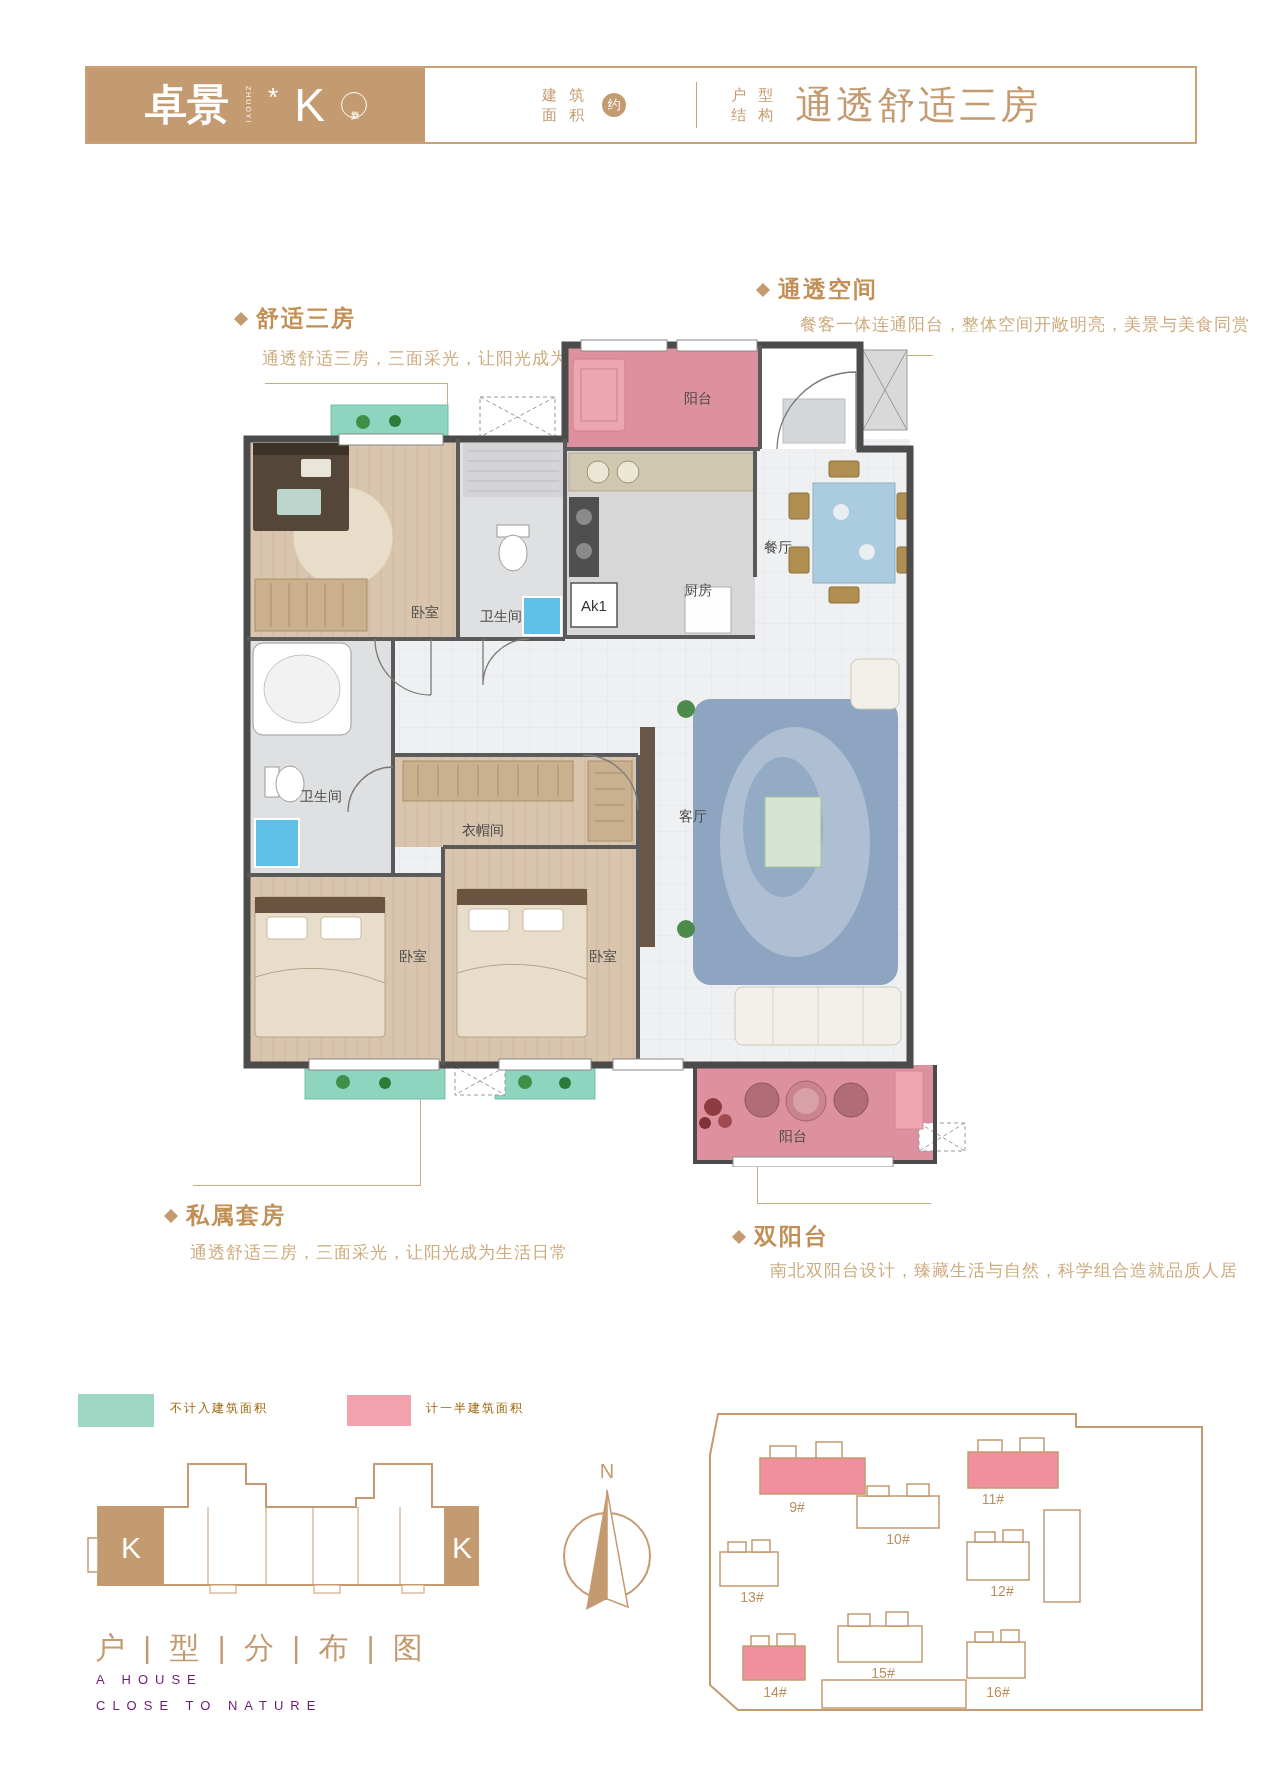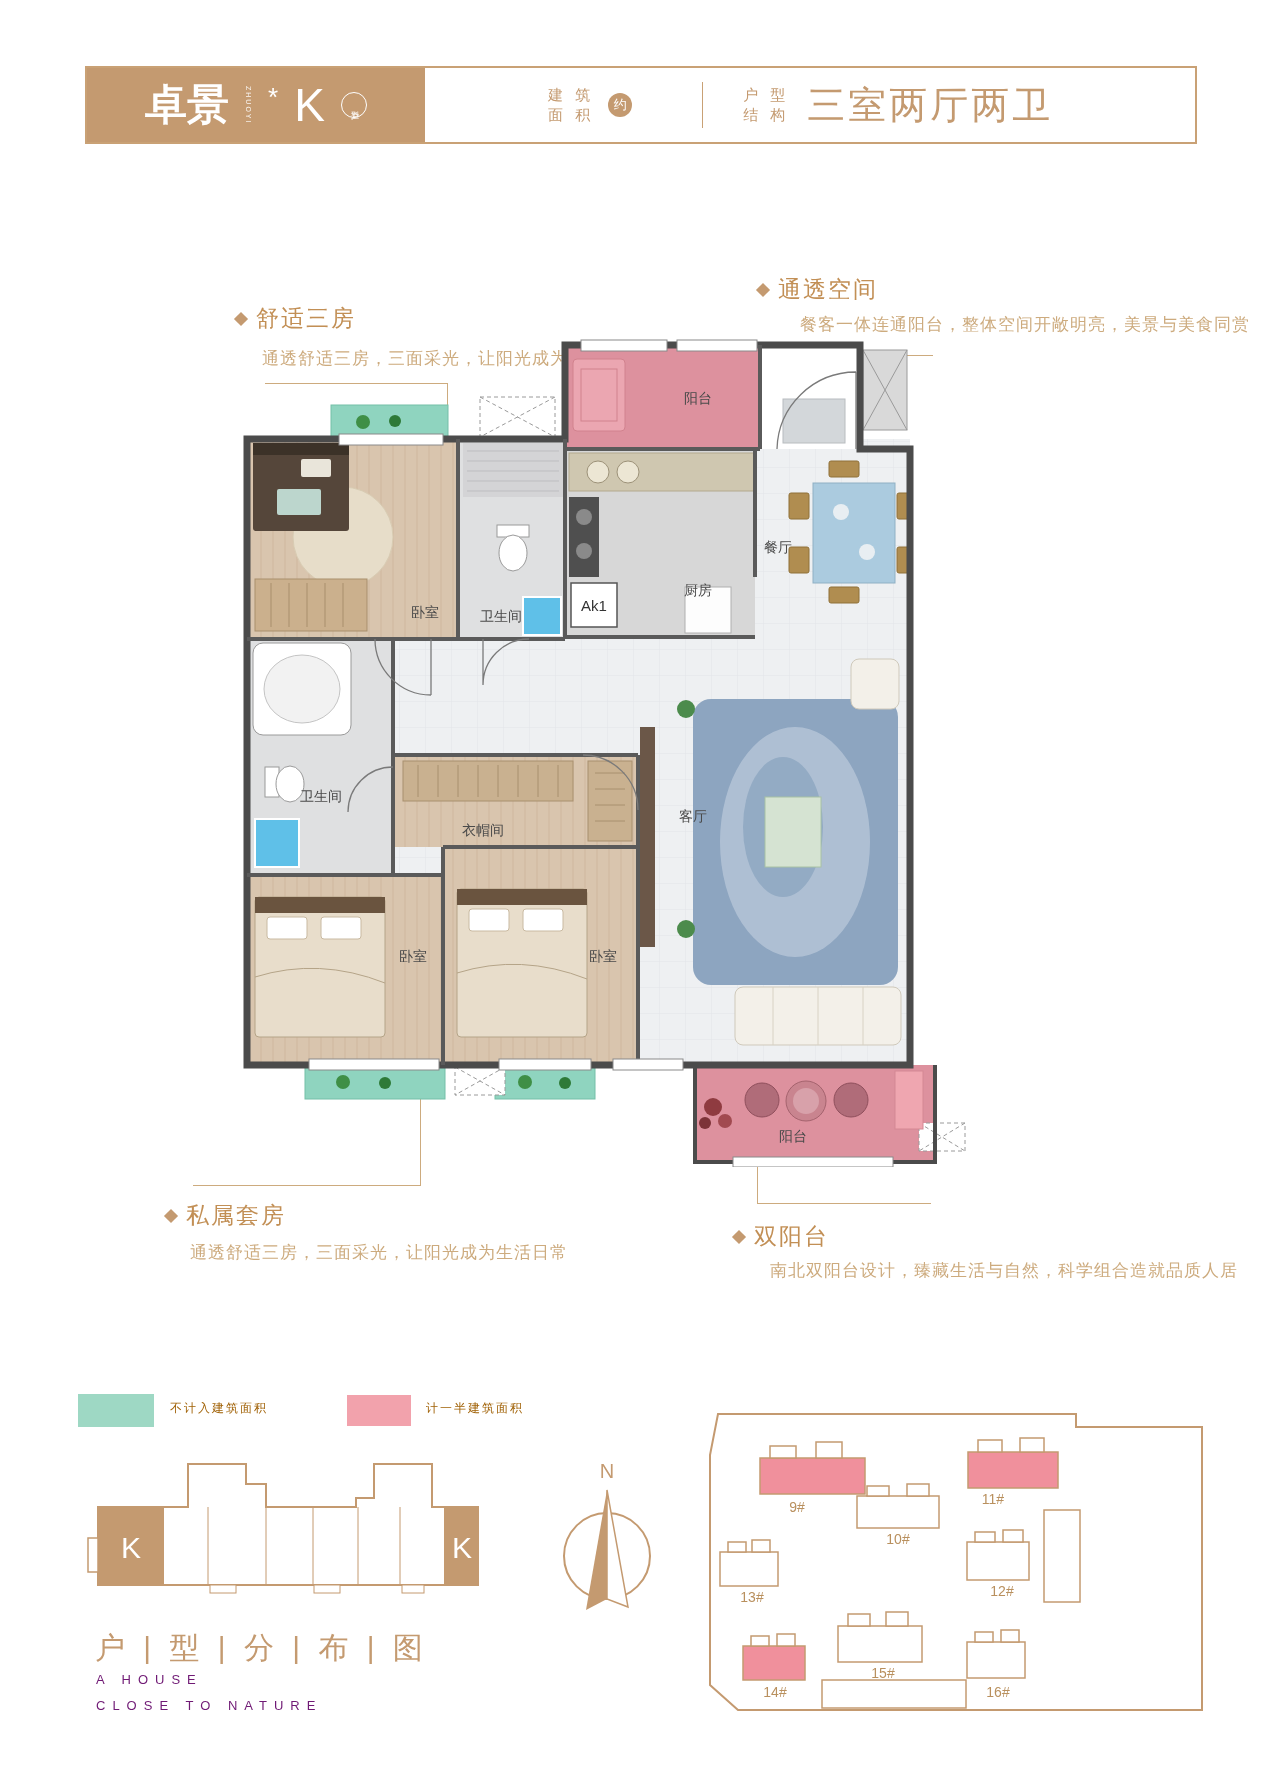--- a/index.html
+++ b/index.html
@@ -15,31 +15,31 @@
                display:flex;align-items:center;justify-content:center;gap:16px;color:#fff;}
   .brand-char{font-size:42px;font-weight:bold;letter-spacing:0;}
   .brand-vert{writing-mode:vertical-rl;font-size:7px;letter-spacing:2px;opacity:.9;}
   .brand-star{font-size:26px;transform:translateY(-8px);}
   .brand-k{font-size:46px;font-weight:300;}
   .brand-badge{width:24px;height:24px;border:1px solid #fff;border-radius:50%;
                display:flex;align-items:center;justify-content:center;}
   .brand-badge span{writing-mode:vertical-rl;font-size:8px;line-height:1;}
   .header-right{position:absolute;left:455px;right:8px;top:0;bottom:0;
                 display:flex;align-items:center;color:#c49a70;}
-  .hdr-small{font-size:15px;letter-spacing:4px;line-height:1.35;color:#c49a70;margin-left:6px;}
+  .hdr-small{font-size:15px;letter-spacing:4px;line-height:1.35;color:#c49a70;}
   .approx-badge{width:24px;height:24px;border-radius:50%;background:#c49a70;color:#fff;
                 font-size:13px;display:flex;align-items:center;justify-content:center;
                 margin:0 10px 0 14px;}
   .area-value{font-size:56px;font-weight:500;}
   .area-value sup{font-size:22px;}
   .hdr-divider{width:1px;height:46px;background:#c9a175;margin:0 34px 0 60px;}
   .struct-value{font-size:38px;font-weight:500;letter-spacing:3px;margin-left:18px;}
 
   
-  .anno-title{display:flex;align-items:center;gap:10px;font-size:23px;font-weight:normal;
+  .anno-title{display:flex;align-items:center;gap:10px;font-size:23px;font-weight:bold;
               color:#c28f55;letter-spacing:2px;}
   .diamond{width:10px;height:10px;background:#c49a70;transform:rotate(45deg);flex:0 0 auto;}
   .anno-desc{font-size:17px;color:#cdab7e;letter-spacing:1px;white-space:nowrap;}
 
   
   .leader{border:0 solid #cdab7e;}
   .dot{width:6px;height:6px;border-radius:50%;background:#c49a70;}
 
   
   .legend-swatch{display:block;}
@@ -68,21 +68,21 @@
       <div class="hdr-small">
         <div>建 筑</div>
         <div>面 积</div>
       </div>
       <div class="approx-badge">约</div>
       <div class="hdr-divider"></div>
       <div class="hdr-small">
         <div>户 型</div>
         <div>结 构</div>
       </div>
-      <div class="struct-value">三室两厅两卫</div>
+      <div class="struct-value">通透舒适三房</div>
     </div>
   </div>
 
   <div class="abs anno-title" style="left:236px;top:303px;">
     <span class="diamond"></span>
     <span>舒适三房</span>
   </div>
   <div class="abs anno-desc" style="left:262px;top:347px;">通透舒适三房，三面采光，让阳光成为生活日常</div>
 
   <div class="abs anno-title" style="left:758px;top:274px;">

